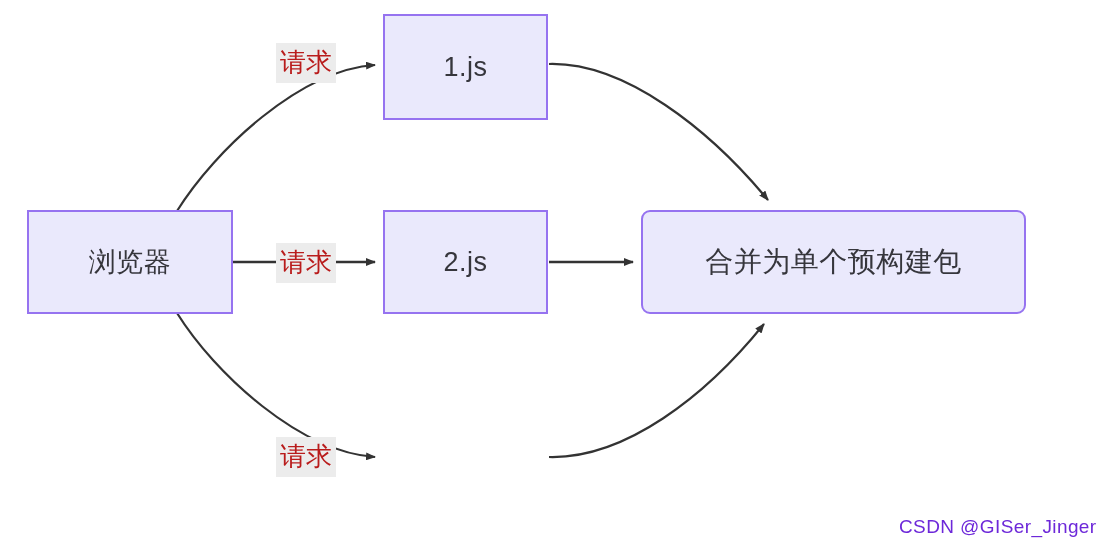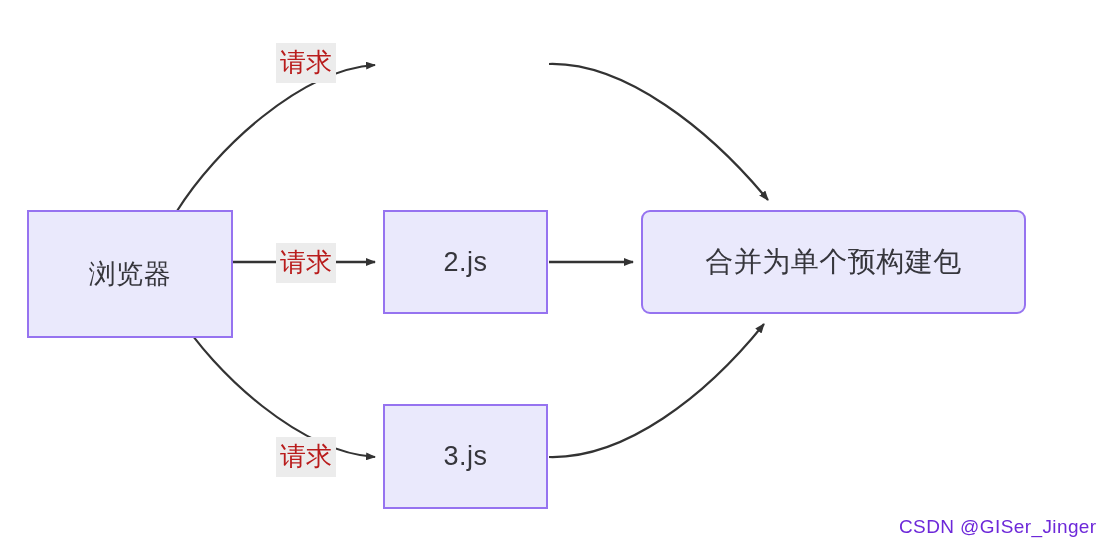--- a/index.html
+++ b/index.html
@@ -84,32 +84,32 @@
 
     <path d="M177,313 C215,374 300,452 375,457" fill="none" stroke="#333333" stroke-width="2.2" marker-end="url(#arrow)"></path>
 
     <path d="M549,64 C625,62 710,130 768,200" fill="none" stroke="#333333" stroke-width="2.2" marker-end="url(#arrow)"></path>
 
     <path d="M549,262 L633,262" fill="none" stroke="#333333" stroke-width="2.4" marker-end="url(#arrow)"></path>
 
     <path d="M549,457 C625,459 706,396 764,324" fill="none" stroke="#333333" stroke-width="2.2" marker-end="url(#arrow)"></path>
   </svg>
 
-  <div class="node" style="left:27px; top:210px; width:206px; height:128px;">
+  <div class="node" style="left:27px; top:210px; width:206px; height:104px;">
     <span>浏览器</span>
   </div>
 
+  <div class="node" style="left:383px; top:14px; width:165px; height:106px;">
+    <span>1.js</span>
+  </div>
 
   <div class="node" style="left:383px; top:210px; width:165px; height:104px;text-align:center;">
     <span>2.js</span>
   </div>
 
-  <div class="node" style="left:383px; top:404px; width:165px; height:105px;">
-    <span>3.js</span>
-  </div>
 
   <div class="node wide" style="left:641px; top:210px; width:385px; height:104px;">
     <span>合并为单个预构建包</span>
   </div>
 
   <div class="edge-label" style="left:276px; top:43px;">请求</div>
 
   <div class="edge-label" style="left:276px; top:243px;">请求</div>
 
   <div class="edge-label" style="left:276px; top:437px;">请求</div>

